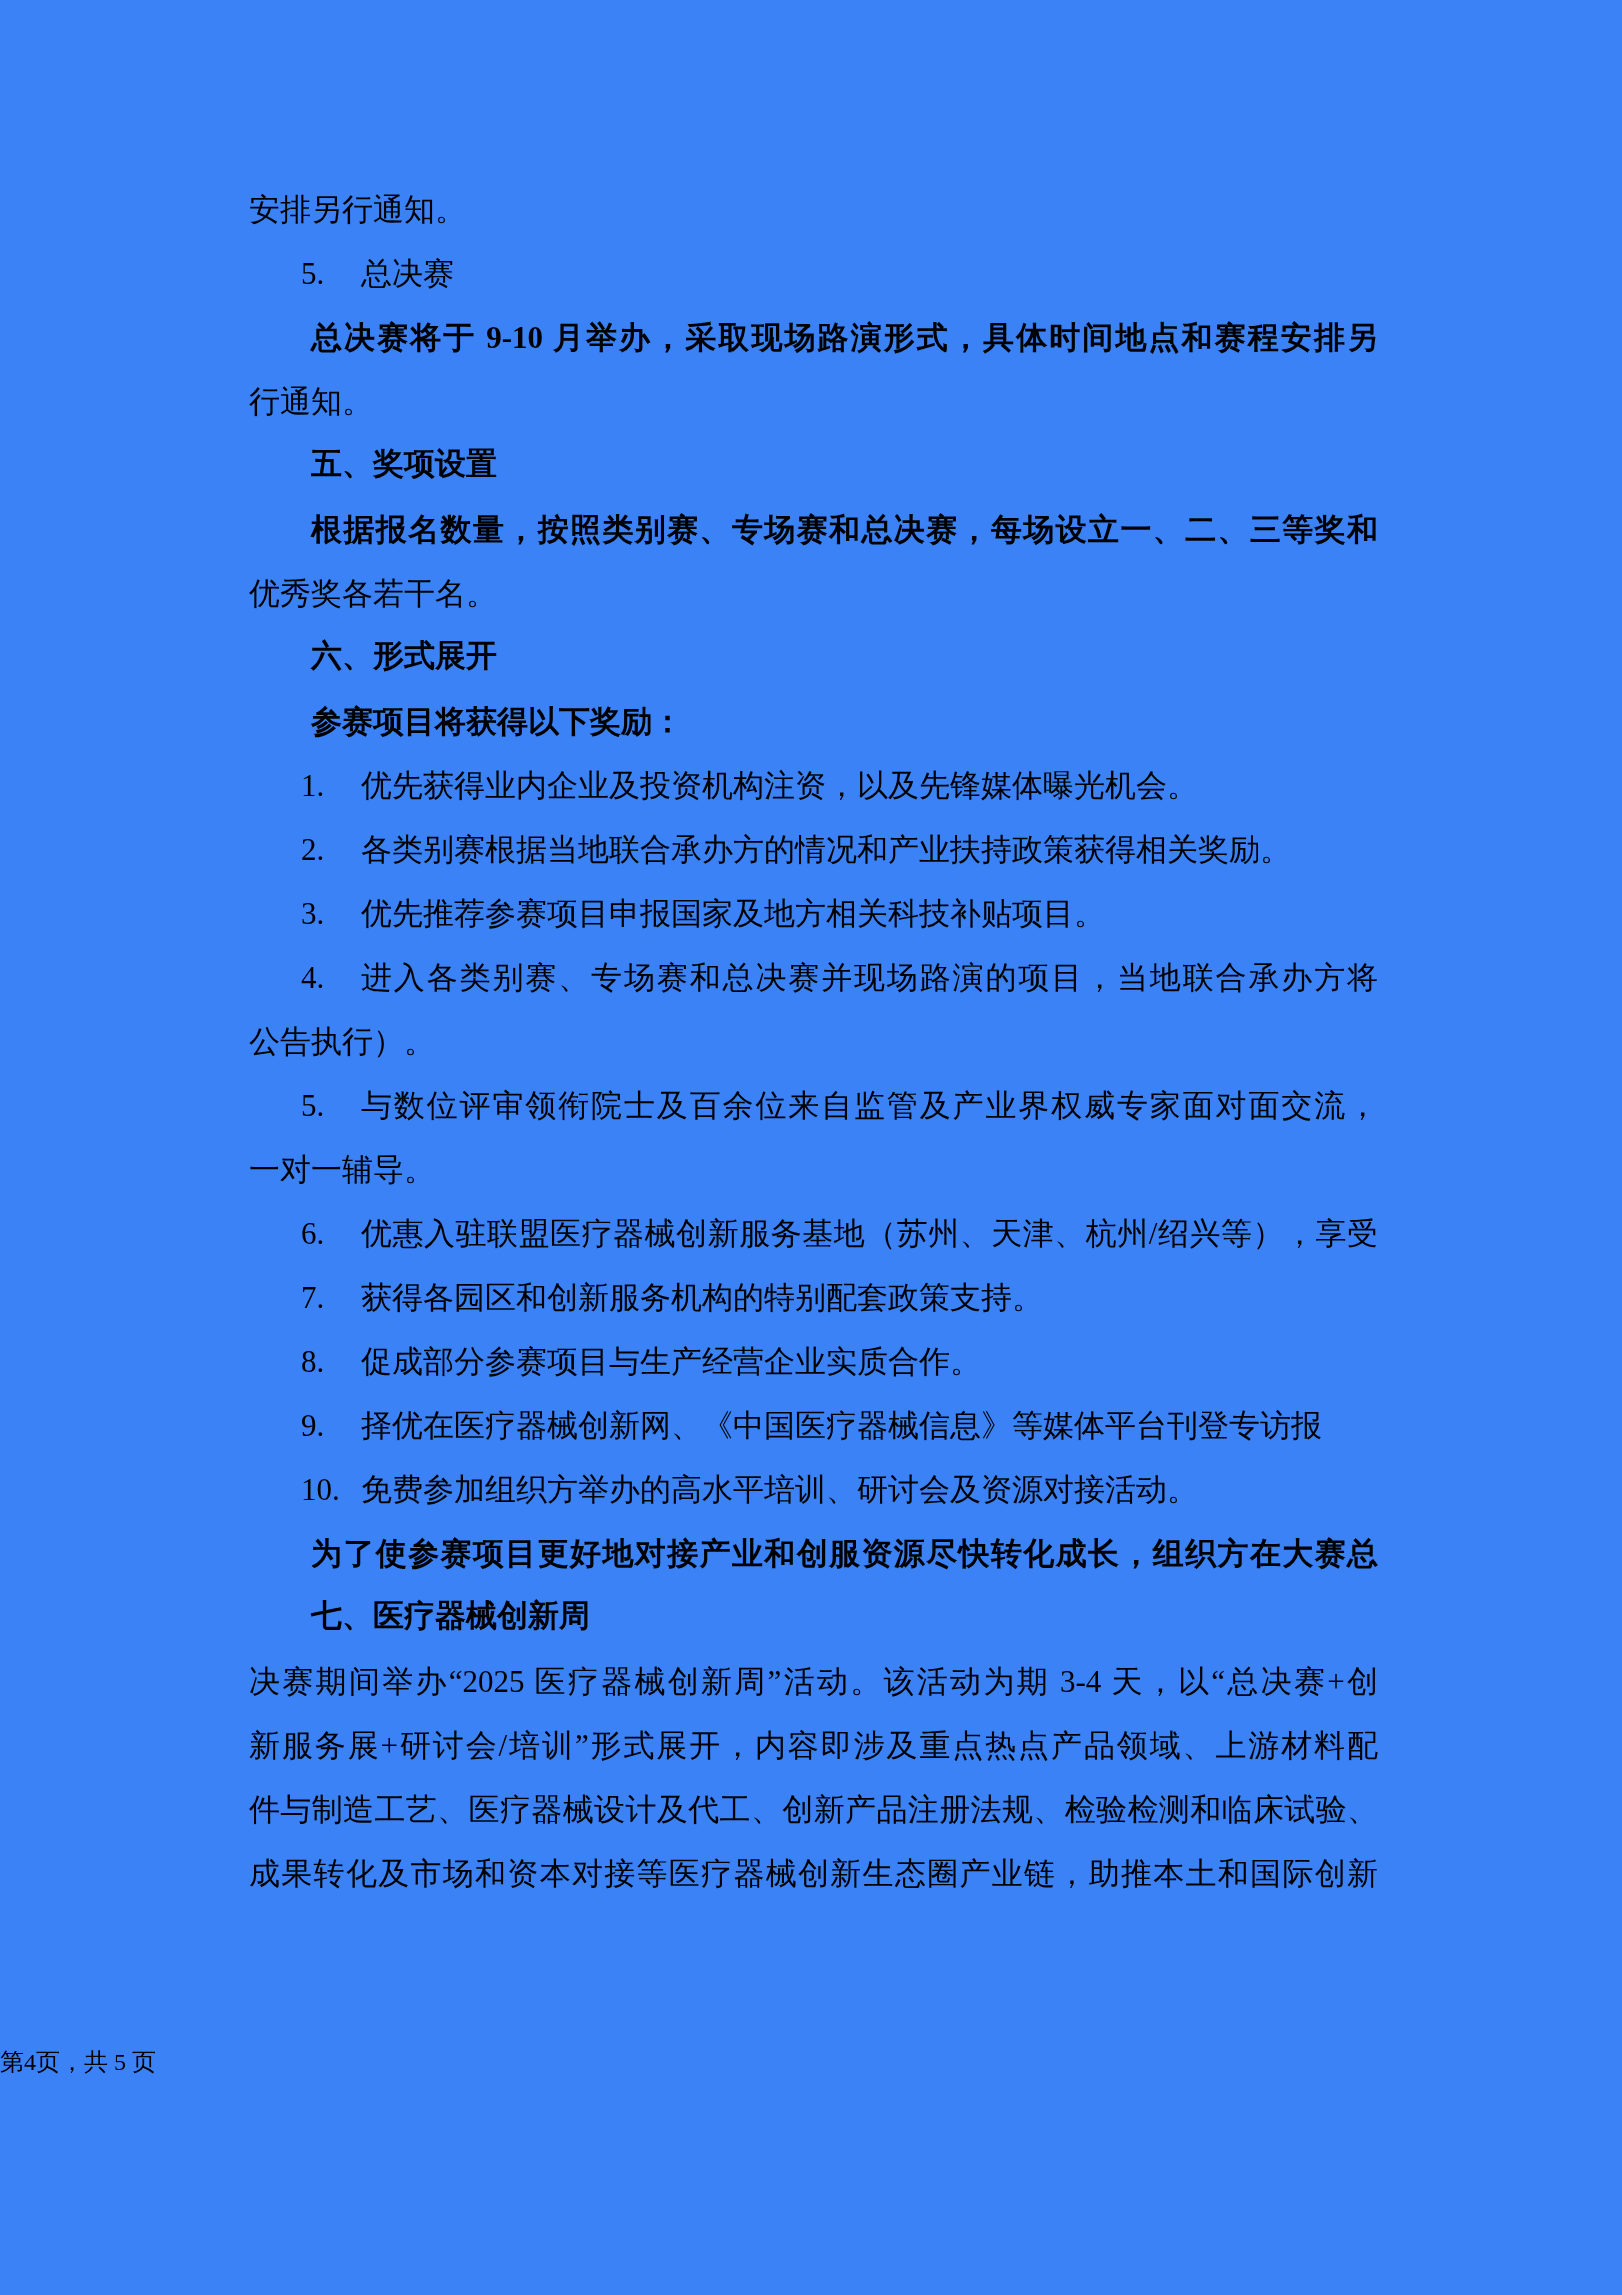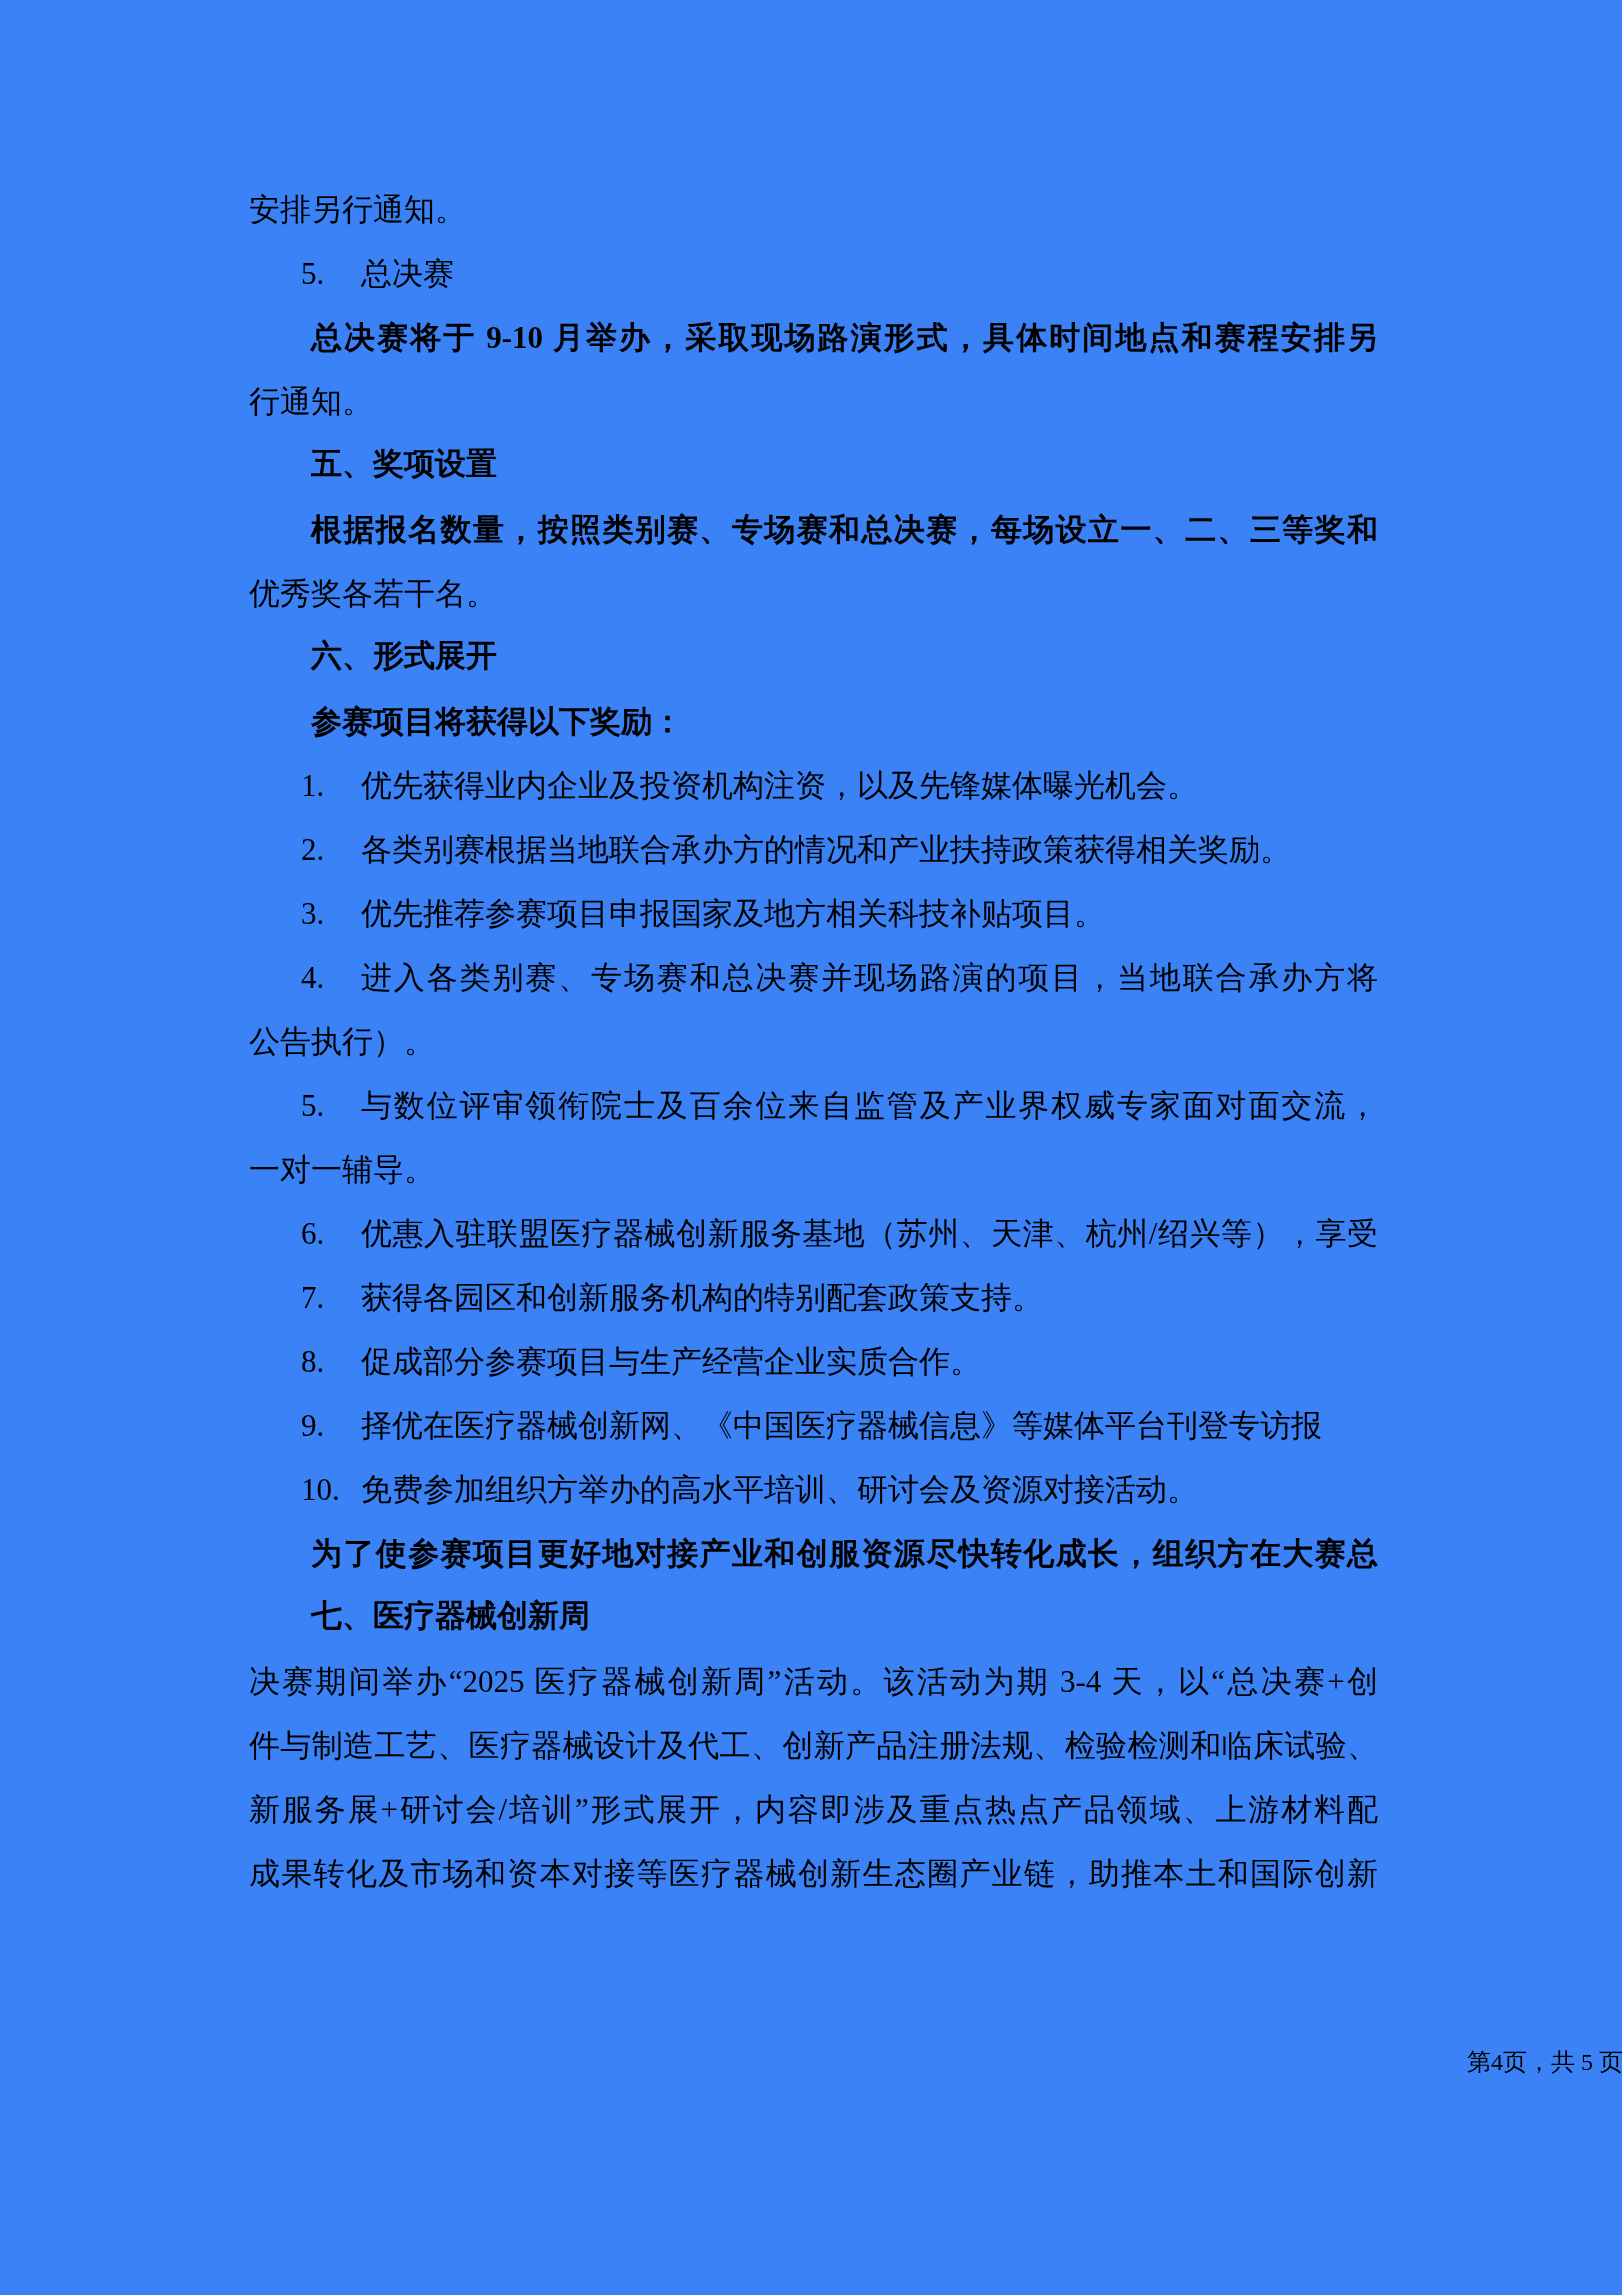--- a/index.html
+++ b/index.html
@@ -55,21 +55,21 @@
   .li.just .txt {
     text-align: justify;
     text-align-last: justify;
     text-justify: inter-character;
   }
   .footer {
     position: absolute;
     left: 0;
     top: 2047px;
     width: 1623px;
-    text-align: right;
+    text-align: left;
     font-size: 24px;
     line-height: 31px;
     font-family: "Liberation Serif", serif;
     color: #000000;
   }
 </style>
 </head>
 <body>
 
 <div class="page">
@@ -147,22 +147,22 @@
 
     <div class="ln li">
       <span class="num">10.</span>
         <span class="txt">免费参加组织方举办的高水平培训、研讨会及资源对接活动。</span>
     </div>
 
     <p class="ln indent just">为了使参赛项目更好地对接产业和创服资源尽快转化成长，组织方在大赛总</p>
 
     <p class="ln heading">七、医疗器械创新周</p>
     <p class="ln just">决赛期间举办“2025 医疗器械创新周”活动。该活动为期 3-4 天，以“总决赛+创</p>
+    <p class="ln just">新服务展+研讨会/培训”形式展开，内容即涉及重点热点产品领域、上游材料配</p>
     <p class="ln just">件与制造工艺、医疗器械设计及代工、创新产品注册法规、检验检测和临床试验、</p>
-    <p class="ln just">新服务展+研讨会/培训”形式展开，内容即涉及重点热点产品领域、上游材料配</p>
     <p class="ln just">成果转化及市场和资本对接等医疗器械创新生态圈产业链，助推本土和国际创新</p>
 
   </div>
 
   <div class="footer">
     <span>第4页，共 5 页</span>
   </div>
 
 </div>
 

